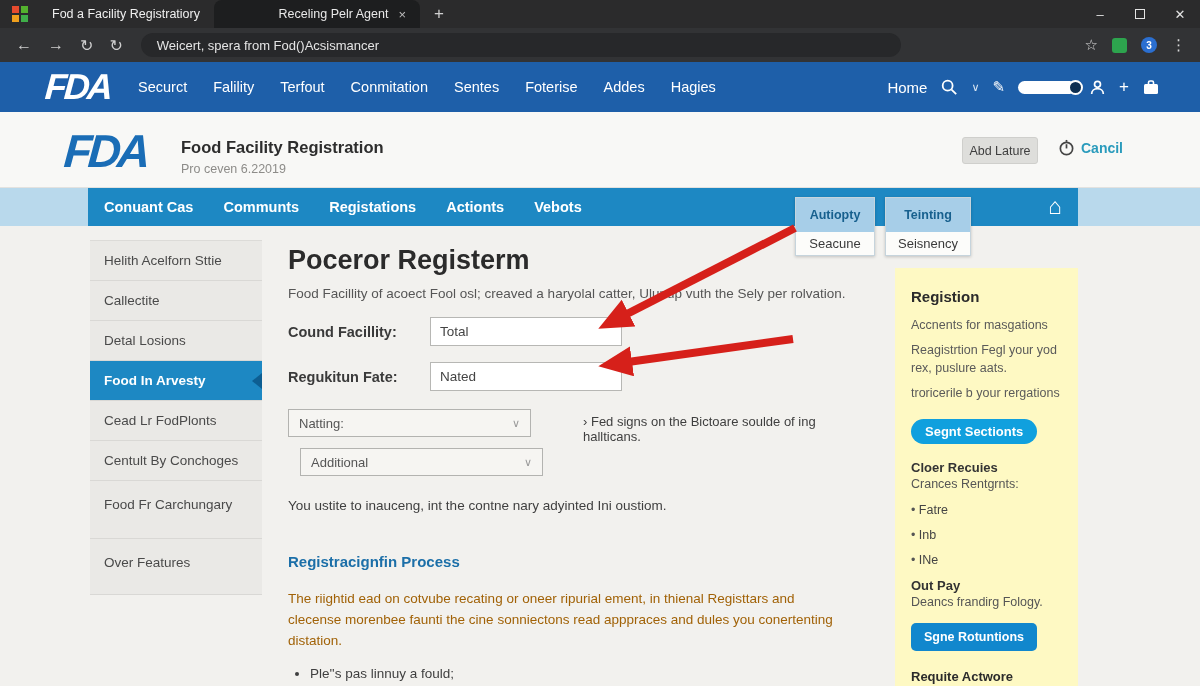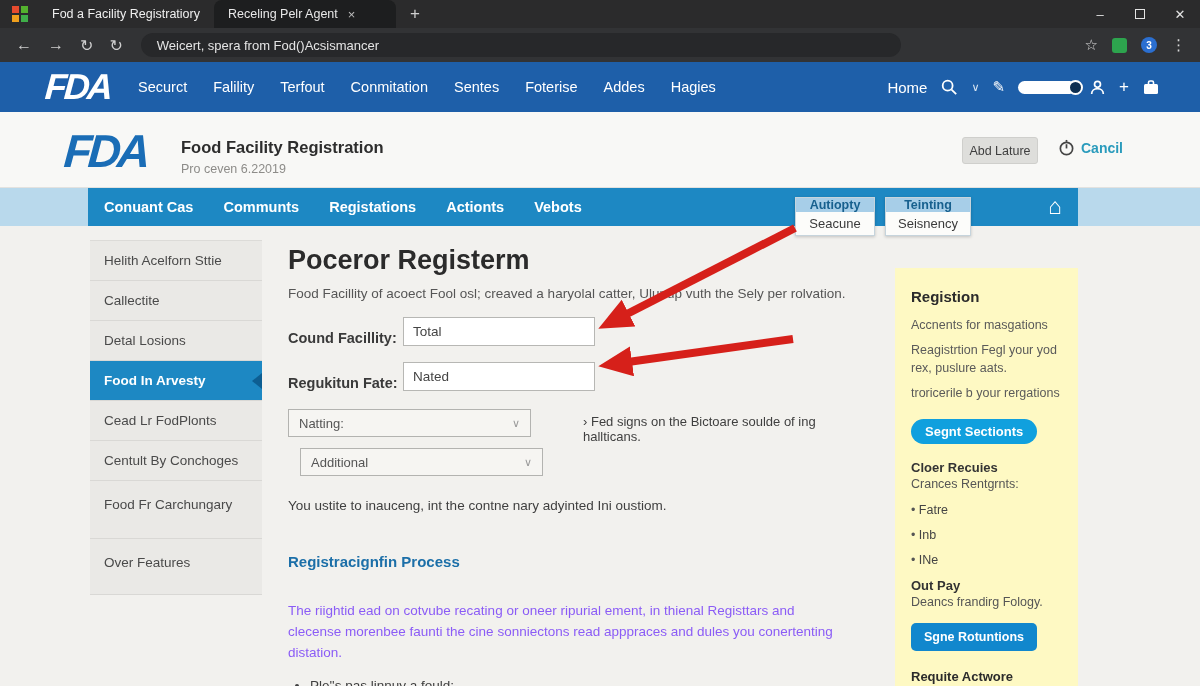--- a/index.html
+++ b/index.html
@@ -6,21 +6,21 @@
   html,body { width:1200px; height:686px; overflow:hidden; font-family:"Liberation Sans", sans-serif; background:#f2f1ee; }
   body { position:relative; }
 
   
   .tabbar { position:absolute; top:0; left:0; width:1200px; height:28px; background:#2b2b2c; display:flex; align-items:center; color:#e6e6e6; }
   .win-logo { width:16px; height:16px; margin:0 10px 0 12px; display:grid; grid-template-columns:7px 7px; grid-template-rows:7px 7px; gap:2px; }
   .win-logo span:nth-child(1){background:#e64b2e;} .win-logo span:nth-child(2){background:#54b12e;}
   .win-logo span:nth-child(3){background:#ef9f1d;} .win-logo span:nth-child(4){background:#3fae49;}
   .tab { height:28px; display:flex; align-items:center; padding:0 14px; font-size:12.5px; white-space:nowrap; }
   .tab-inactive { color:#f0f0f0; }
-  .tab-active { background:#1d1e1f; border-radius:8px 8px 0 0; width:182px; justify-content:flex-start; color:#e8e8e8; }
+  .tab-active { background:#1d1e1f; border-radius:8px 8px 0 0; width:206px; justify-content:flex-end; color:#e8e8e8; }
   .tab-close { color:#bdbdbd; font-size:13px; margin-left:10px; }
   .newtab { margin-left:14px; font-size:17px; color:#d0d0d0; }
   .win-controls { margin-left:auto; display:flex; align-items:center; gap:0; }
   .win-btn { width:40px; height:28px; display:flex; align-items:center; justify-content:center; color:#e4e4e4; font-size:13px; }
   .max-glyph { width:10px; height:10px; border:1.4px solid #e4e4e4; display:inline-block; }
 
   .toolbar { position:absolute; top:28px; left:0; width:1200px; height:34px; background:#323335; display:flex; align-items:center; color:#cfcfcf; }
   .nav-glyph { font-size:16px; margin-left:16px; color:#cfcfcf; }
   .urlbar { margin-left:18px; width:760px; height:24px; background:#27282a; border-radius:12px; display:flex; align-items:center; padding:0 16px; font-size:13px; color:#e4e4e4; }
   .tool-right { margin-left:auto; display:flex; align-items:center; gap:14px; margin-right:14px; }
@@ -49,49 +49,49 @@
   .abd-btn { position:absolute; left:962px; top:25px; width:76px; height:27px; background:#dededb; border:1px solid #cfcfcc; border-radius:3px; font-size:12.5px; color:#3e3e3e; display:flex; align-items:center; justify-content:center; }
   .cancel-wrap { position:absolute; left:1058px; top:27px; display:flex; align-items:center; gap:6px; }
   .cancel-text { color:#2a9bbc; font-size:14px; font-weight:bold; }
 
   
   .subnav { position:absolute; top:188px; left:0; width:1200px; height:38px; background:#b9d9ec; }
   .subnav-inner { position:absolute; left:88px; top:0; width:990px; height:38px; background:#1d88c3; display:flex; align-items:center; gap:30px; padding-left:16px; color:#fff; font-size:14.5px; font-weight:bold; }
   .home-glyph { position:absolute; left:1048px; top:5px; font-size:23px; color:#fff; }
 
   .dual-tab { position:absolute; z-index:10; width:80px; box-shadow:0 1px 3px rgba(0,0,0,0.2); border:1px solid #c6d4dc; }
-  .dual-tab .top { height:14px; background:#a7cee8; color:#17608e; font-size:12.5px; font-weight:bold; display:flex; align-items:center; justify-content:center; }
+  .dual-tab .top { height:34px; background:#a7cee8; color:#17608e; font-size:12.5px; font-weight:bold; display:flex; align-items:center; justify-content:center; }
   .dual-tab .bot { height:23px; background:#fcfcfa; color:#3a3a3a; font-size:13px; display:flex; align-items:center; justify-content:center; }
   #dtab1 { left:795px; top:197px; }
   #dtab2 { left:885px; top:197px; width:86px; }
 
   
   .content { position:absolute; top:226px; left:0; width:1200px; height:460px; background:#f2f1ee; }
 
   .sidebar { position:absolute; left:90px; top:14px; width:172px; background:#eae9e6; border-top:1px solid #dcdbd8; }
   .sidebar li { list-style:none; padding:12px 14px; border-bottom:1px solid #d9d8d5; font-size:13.5px; color:#4a4a4a; position:relative; }
   .sidebar li:nth-child(7) { padding:16px 14px 26px; }
   .sidebar li:nth-child(8) { padding:16px 14px 24px; }
   .sidebar li.active { background:#1d88c3; color:#fff; font-weight:bold; }
   .sidebar li.active::after { content:""; position:absolute; right:0; top:50%; margin-top:-8px; border-top:8px solid transparent; border-bottom:8px solid transparent; border-right:10px solid #0d5e92; }
 
   .main { position:absolute; left:288px; top:18px; width:578px; }
   .main h1 { font-size:27px; color:#2b2b2b; line-height:32px; }
   .intro { margin-top:10px; font-size:13.5px; color:#565656; }
-  .field-row { display:flex; align-items:flex-end; margin-top:16px; }
+  .field-row { display:flex; align-items:center; margin-top:16px;gap:27px; }
   .field-label { width:115px; font-weight:bold; font-size:14.5px; color:#3a3a3a; }
   .field-input { width:192px; height:29px; border:1px solid #b7b7b4; background:#fff; padding:0 9px; font-size:13.5px; color:#444; font-family:"Liberation Sans", sans-serif; }
   .dd-area { position:relative; margin-top:18px; }
   .select-box { width:243px; height:28px; border:1px solid #b3b3b0; background:#f6f5f2; display:flex; align-items:center; justify-content:space-between; padding:0 10px; font-size:13px; color:#555; }
   .select-box + .select-box { margin-top:11px;margin-left:12px; }
   .sel-chev { color:#999; font-size:11px; }
   .dd-note { position:absolute; left:295px; top:5px; width:285px; font-size:13px; color:#3f3f3f; }
   .note { margin-top:22px; font-size:13.5px; color:#3f3f3f; }
   .process-h { margin-top:40px; color:#1c6fa8; font-weight:bold; font-size:15px; }
-  .process-p { margin-top:30px; font-size:13.5px; color:#8b5cf6; line-height:21px; width:560px; }
+  .process-p { margin-top:18px; font-size:13.5px; color:#a16207; line-height:21px; width:560px; }
   .bullets { margin:12px 0 0 22px; font-size:13.5px; color:#3f3f3f; }
   .bullets li { margin-bottom:7px; line-height:21px; width:545px; }
 
   .aside { position:absolute; left:895px; top:42px; width:183px; height:418px; background:#fef9c3; padding:20px 16px; }
   .aside h3 { font-size:15px; color:#2b2b2b; margin-bottom:11px; }
   .aside p { font-size:12.5px; color:#5a5a5a; line-height:18px; margin-bottom:7px; }
   .btn-pill { display:inline-block; padding:5px 14px; border-radius:13px; background:#10a0de; color:#fff; font-size:13px; font-weight:bold; margin:10px 0 16px; border:none; font-family:"Liberation Sans", sans-serif; }
   .aside-sub1 { font-size:13px; font-weight:bold; color:#333; margin-bottom:2px; }
   .aside-sub2 { font-size:12.5px; color:#555; margin-bottom:12px; }
   .aside-bullets { list-style:none; margin-bottom:8px; }

